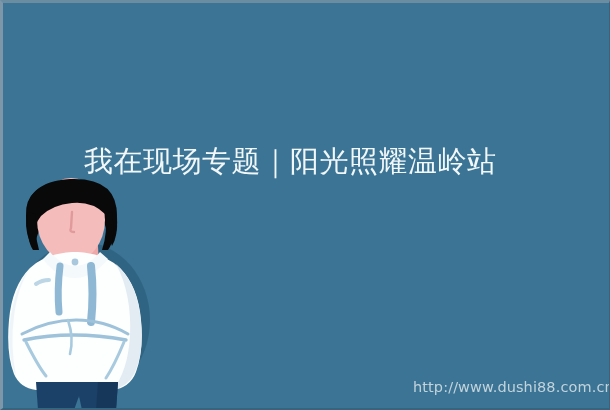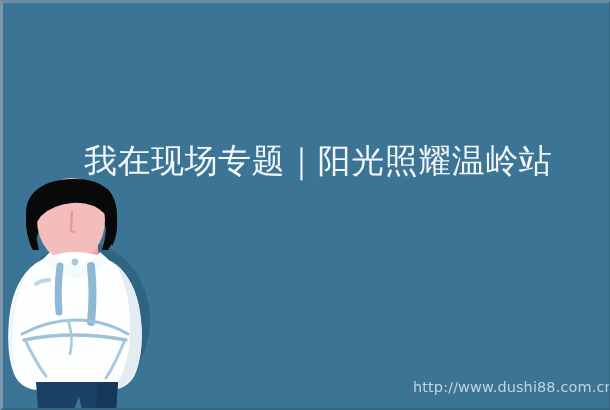--- a/index.html
+++ b/index.html
@@ -37,21 +37,21 @@
 
   
   #headline {
     position: absolute;
     left: 84px;
     top: 143px;
     width: 470px;
     height: 36px;
     line-height: 36px;
     color: #f2f7fa;
-    font-size: 33px;
+    font-size: 29px;
     letter-spacing: 0.5px;
     white-space: nowrap;
     font-family: "DejaVu Sans", "Liberation Sans", sans-serif;
     z-index: 20;
   }
 
   
   #watermark {
     position: absolute;
     left: 413px;

